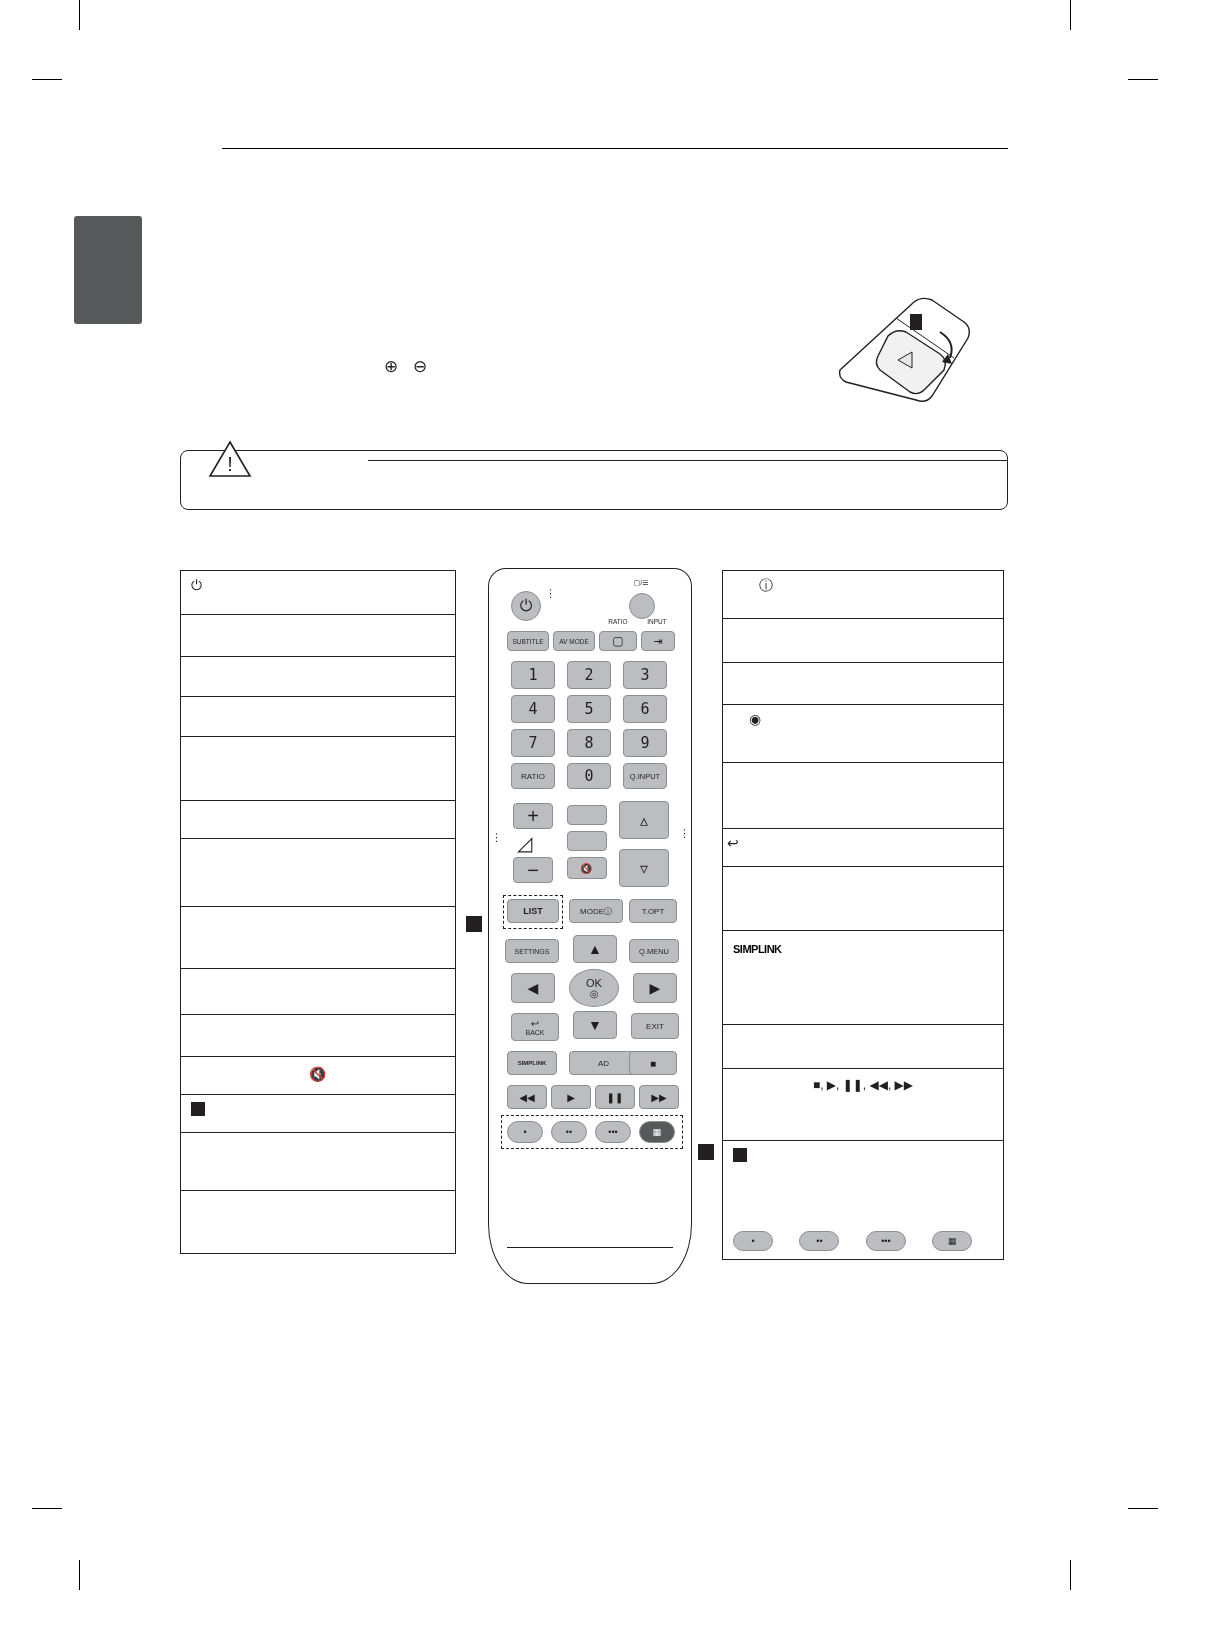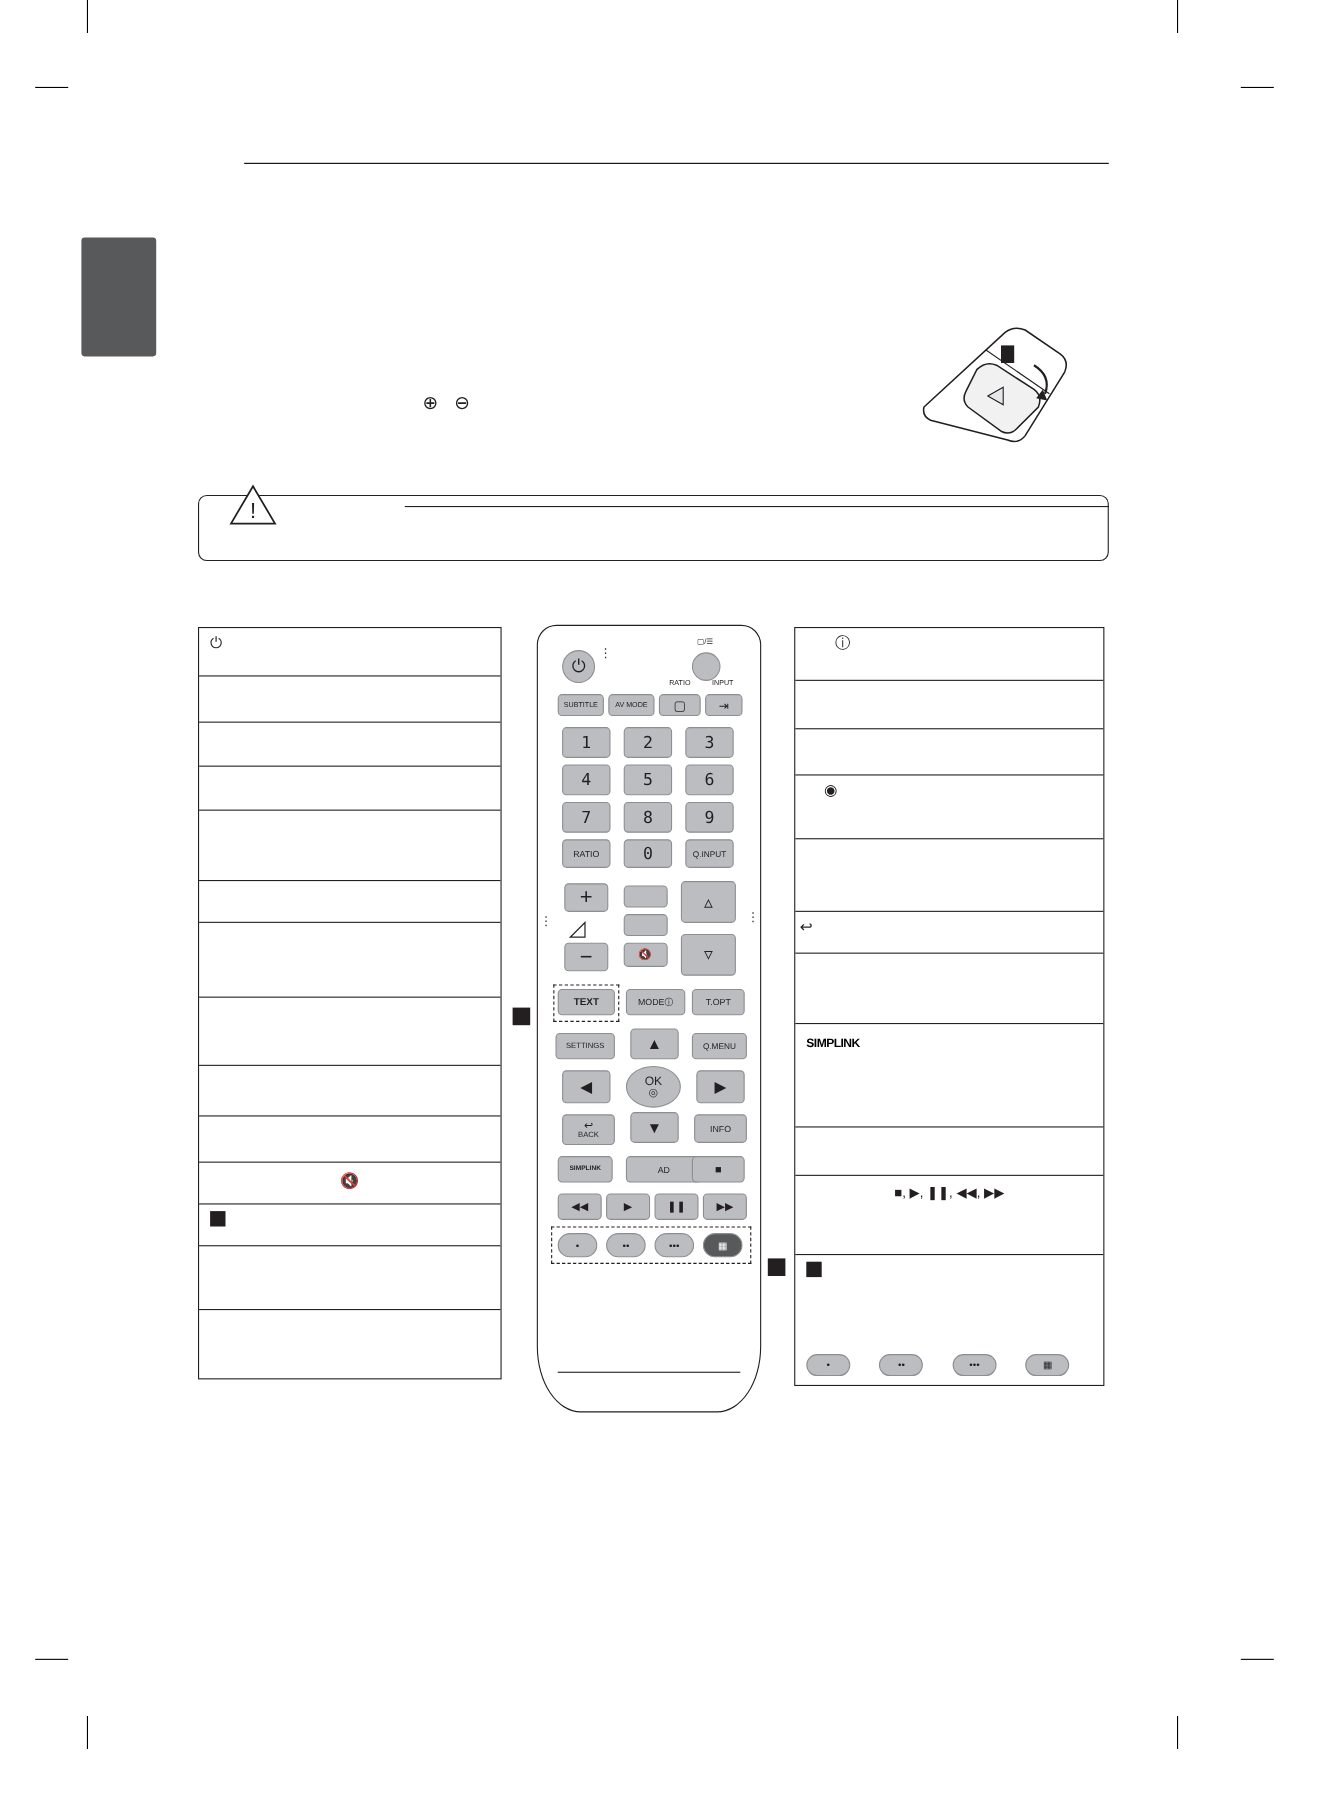--- a/index.html
+++ b/index.html
@@ -352,42 +352,42 @@
   <div class="btn" style="left:24px; top:288px; width:40px; height:26px; font-size:20px;">−</div>
 
   <div class="btn blank" style="left:78px; top:236px; width:40px; height:20px;"></div>
   <div class="btn blank" style="left:78px; top:262px; width:40px; height:20px;"></div>
   <div class="btn" style="left:78px; top:288px; width:40px; height:22px; font-size:10px;">🔇</div>
 
   <div class="btn" style="left:130px; top:232px; width:50px; height:38px; font-size:16px;">▵</div>
   <div class="btn" style="left:130px; top:280px; width:50px; height:38px; font-size:16px;">▿</div>
 
   <div class="dashed" style="left:14px; top:326px; width:60px; height:34px;"></div>
-  <div class="btn" style="left:18px; top:330px; width:52px; height:24px; font-size:9px; font-weight:bold;">TEXT</div>
+  <div class="btn" style="left:18px; top:330px; width:52px; height:24px; font-size:9px; font-weight:bold;">LIST</div>
 
   <div class="btn" style="left:80px; top:330px; width:54px; height:24px; font-size:8px;">MODEⓘ</div>
   <div class="btn" style="left:140px; top:330px; width:48px; height:24px; font-size:8px;">T.OPT</div>
 
   <div class="btn" style="left:16px; top:370px; width:54px; height:24px; font-size:7px;">SETTINGS</div>
   <div class="btn" style="left:84px; top:366px; width:44px; height:28px; font-size:14px;">▲</div>
   <div class="btn" style="left:140px; top:370px; width:50px; height:24px; font-size:7.5px;">Q.MENU</div>
 
   <div class="btn" style="left:22px; top:404px; width:44px; height:30px; font-size:14px;">◀</div>
   <div class="btn round" style="left:80px; top:400px; width:50px; height:38px; font-size:11px; flex-direction:column; line-height:1;">
     <span>OK</span>
     <span style="font-size:10px;">◎</span>
   </div>
   <div class="btn" style="left:144px; top:404px; width:44px; height:30px; font-size:14px;">▶</div>
 
   <div class="btn" style="left:22px; top:444px; width:48px; height:28px; font-size:7px; flex-direction:column; line-height:1.1;">
     <span style="font-size:10px;">↩</span>
     <span>BACK</span>
   </div>
   <div class="btn" style="left:84px; top:442px; width:44px; height:28px; font-size:14px;">▼</div>
-  <div class="btn" style="left:142px; top:444px; width:48px; height:26px; font-size:8px;">INFO</div>
+  <div class="btn" style="left:142px; top:444px; width:48px; height:26px; font-size:8px;">EXIT</div>
 
   <div class="btn" style="left:18px; top:482px; width:50px; height:24px; font-size:6px; font-weight:bold;">SIMPLINK</div>
   <div class="btn" style="left:80px; top:482px; width:69px; height:24px; font-size:8px;">AD</div>
   <div class="btn" style="left:140px; top:482px; width:48px; height:24px; font-size:10px;">■</div>
 
   <div class="btn" style="left:18px; top:516px; width:40px; height:24px; font-size:10px;">◀◀</div>
   <div class="btn" style="left:62px; top:516px; width:40px; height:24px; font-size:10px;">▶</div>
   <div class="btn" style="left:106px; top:516px; width:40px; height:24px; font-size:10px;">❚❚</div>
   <div class="btn" style="left:150px; top:516px; width:40px; height:24px; font-size:10px;">▶▶</div>
 

